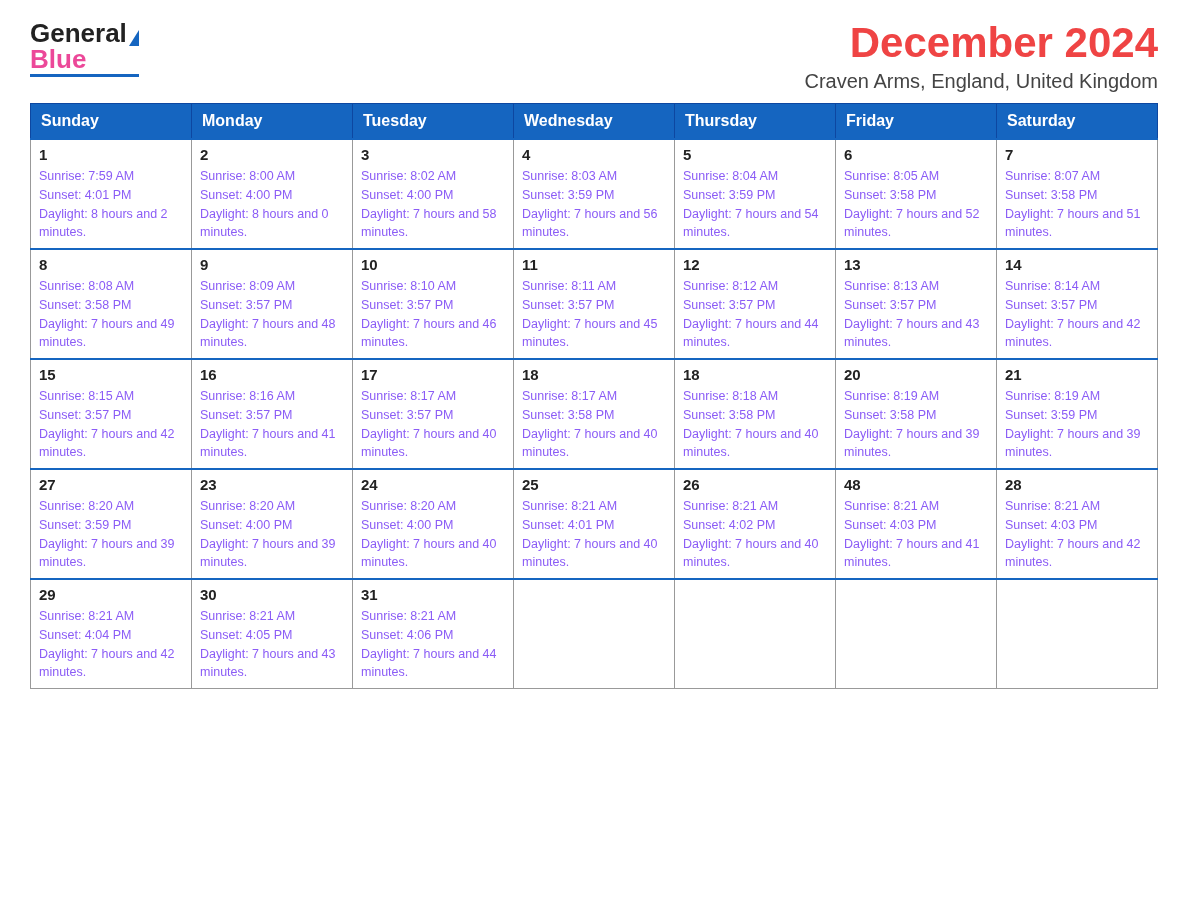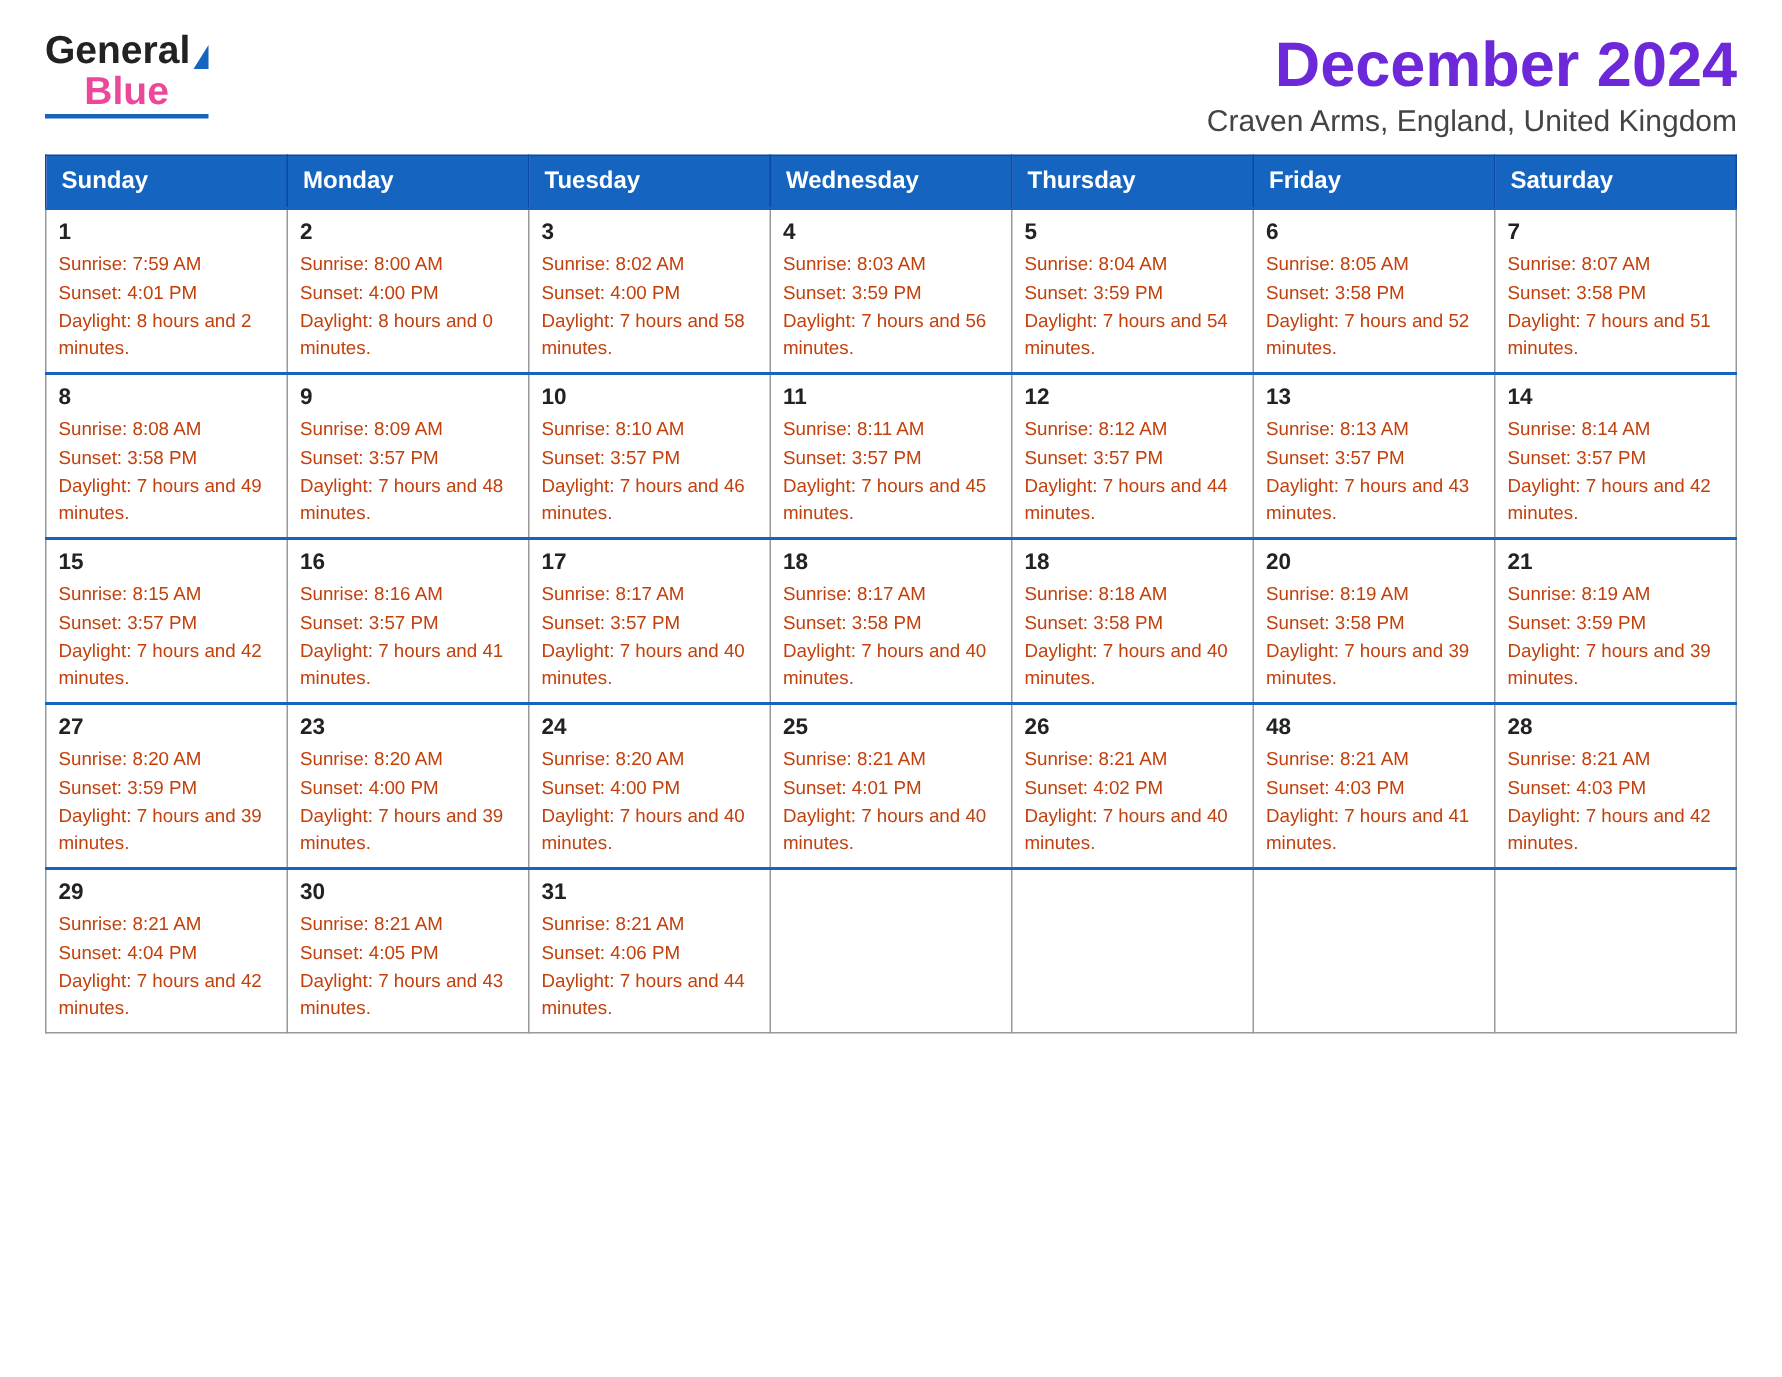--- a/index.html
+++ b/index.html
@@ -11,21 +11,21 @@
     }
     .header-row {
       display: flex;
       align-items: flex-start;
       justify-content: space-between;
       margin-bottom: 10px;
     }
     .logo {
       display: flex;
       flex-direction: column;
-      align-items: center;
+      align-items: flex-start;
     }
     .logo-general {
       font-size: 26px;
       font-weight: bold;
       color: #222;
       line-height: 1;
     }
     .logo-blue-text {
       font-size: 26px;
       font-weight: bold;
@@ -46,21 +46,21 @@
       height: 3px;
       background: #1565C0;
       margin-top: 2px;
     }
     .title-block {
       text-align: right;
     }
     .title-block h1 {
       font-size: 42px;
       font-weight: bold;
-      color: #6d28d9;
+      color: #ef4444;
       line-height: 1.1;
     }
     .title-block h2 {
       font-size: 20px;
       font-weight: normal;
       color: #444;
       margin-top: 4px;
     }
     .calendar {
       width: 100%;
@@ -91,21 +91,21 @@
     }
     .day-num {
       font-size: 15px;
       font-weight: bold;
       color: #222;
       display: block;
       margin-bottom: 4px;
     }
     .day-info {
       font-size: 12.5px;
-      color: #c2410c;
+      color: #8b5cf6;
       line-height: 1.5;
     }
     .calendar tbody tr {
       border-top: 2px solid #1565C0;
     }
   </style>
 </head>
 <body>
 
 <div class="header-row">

